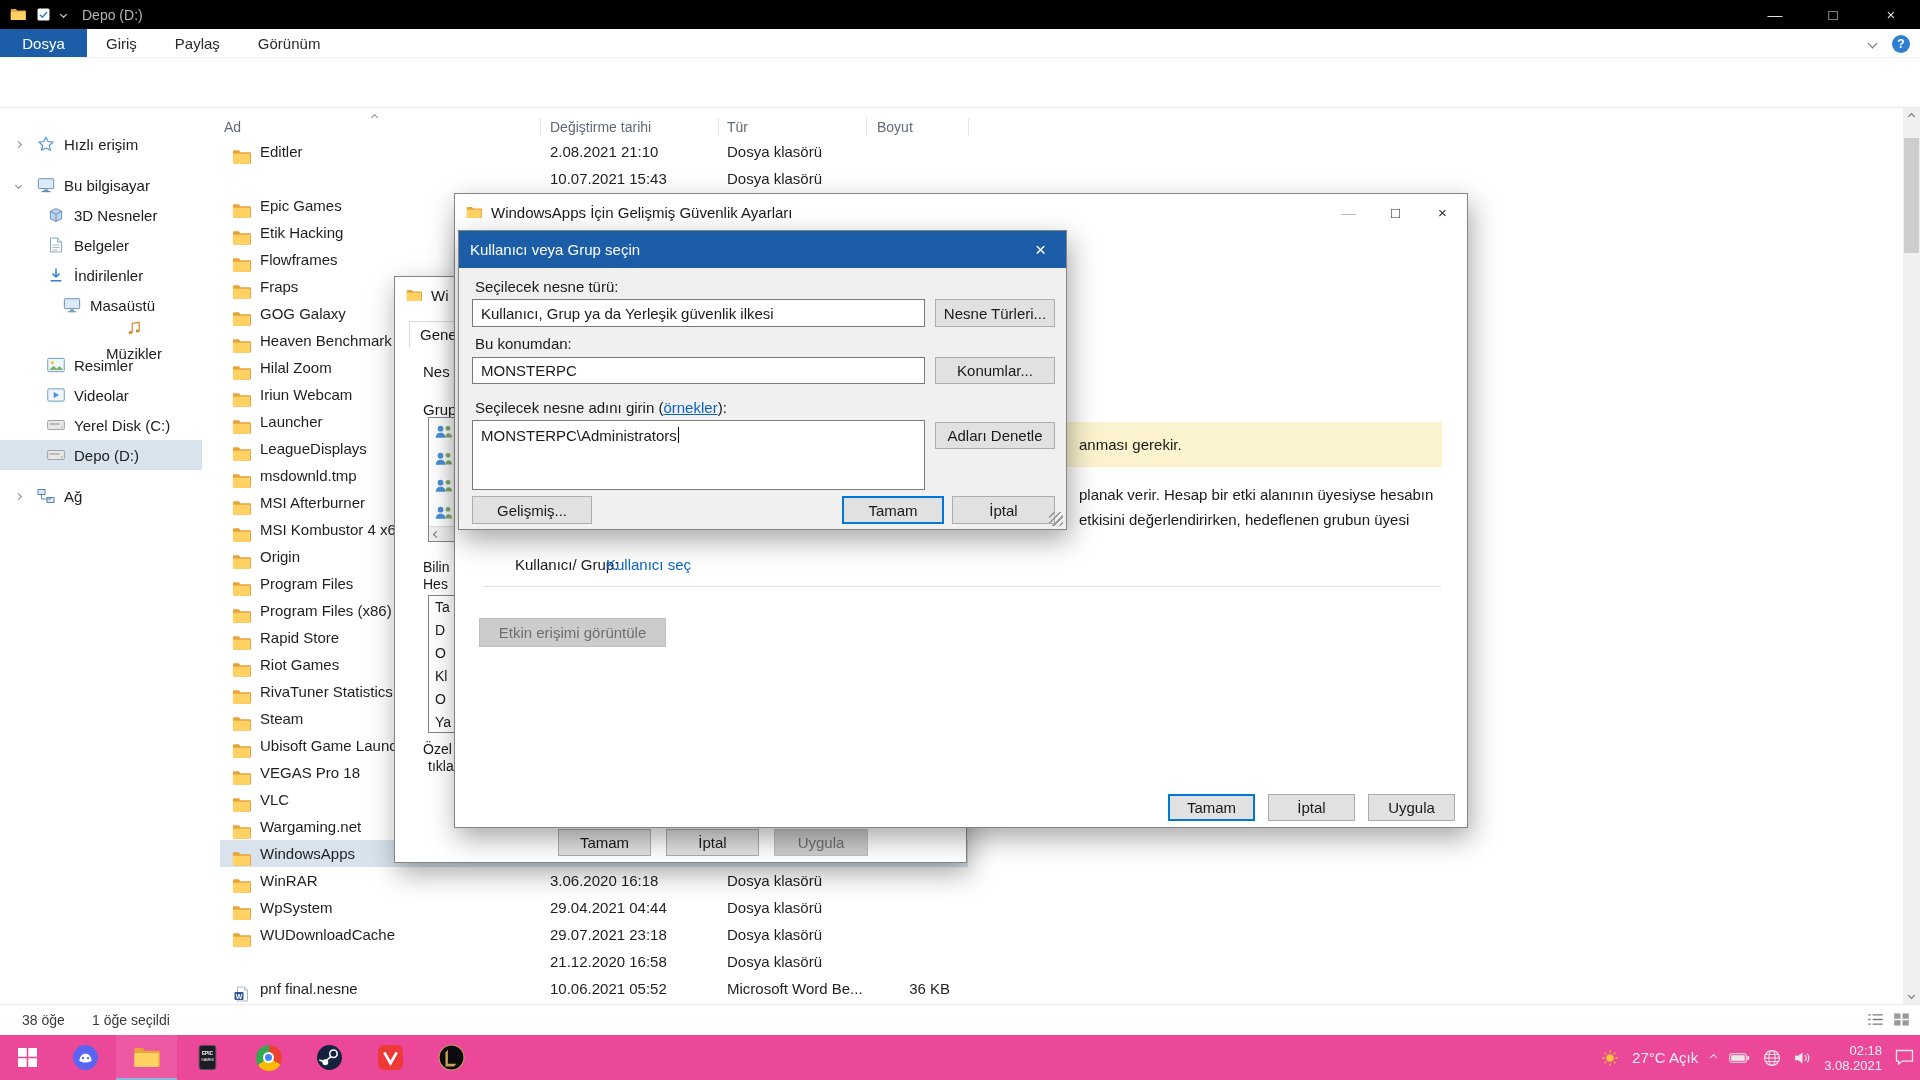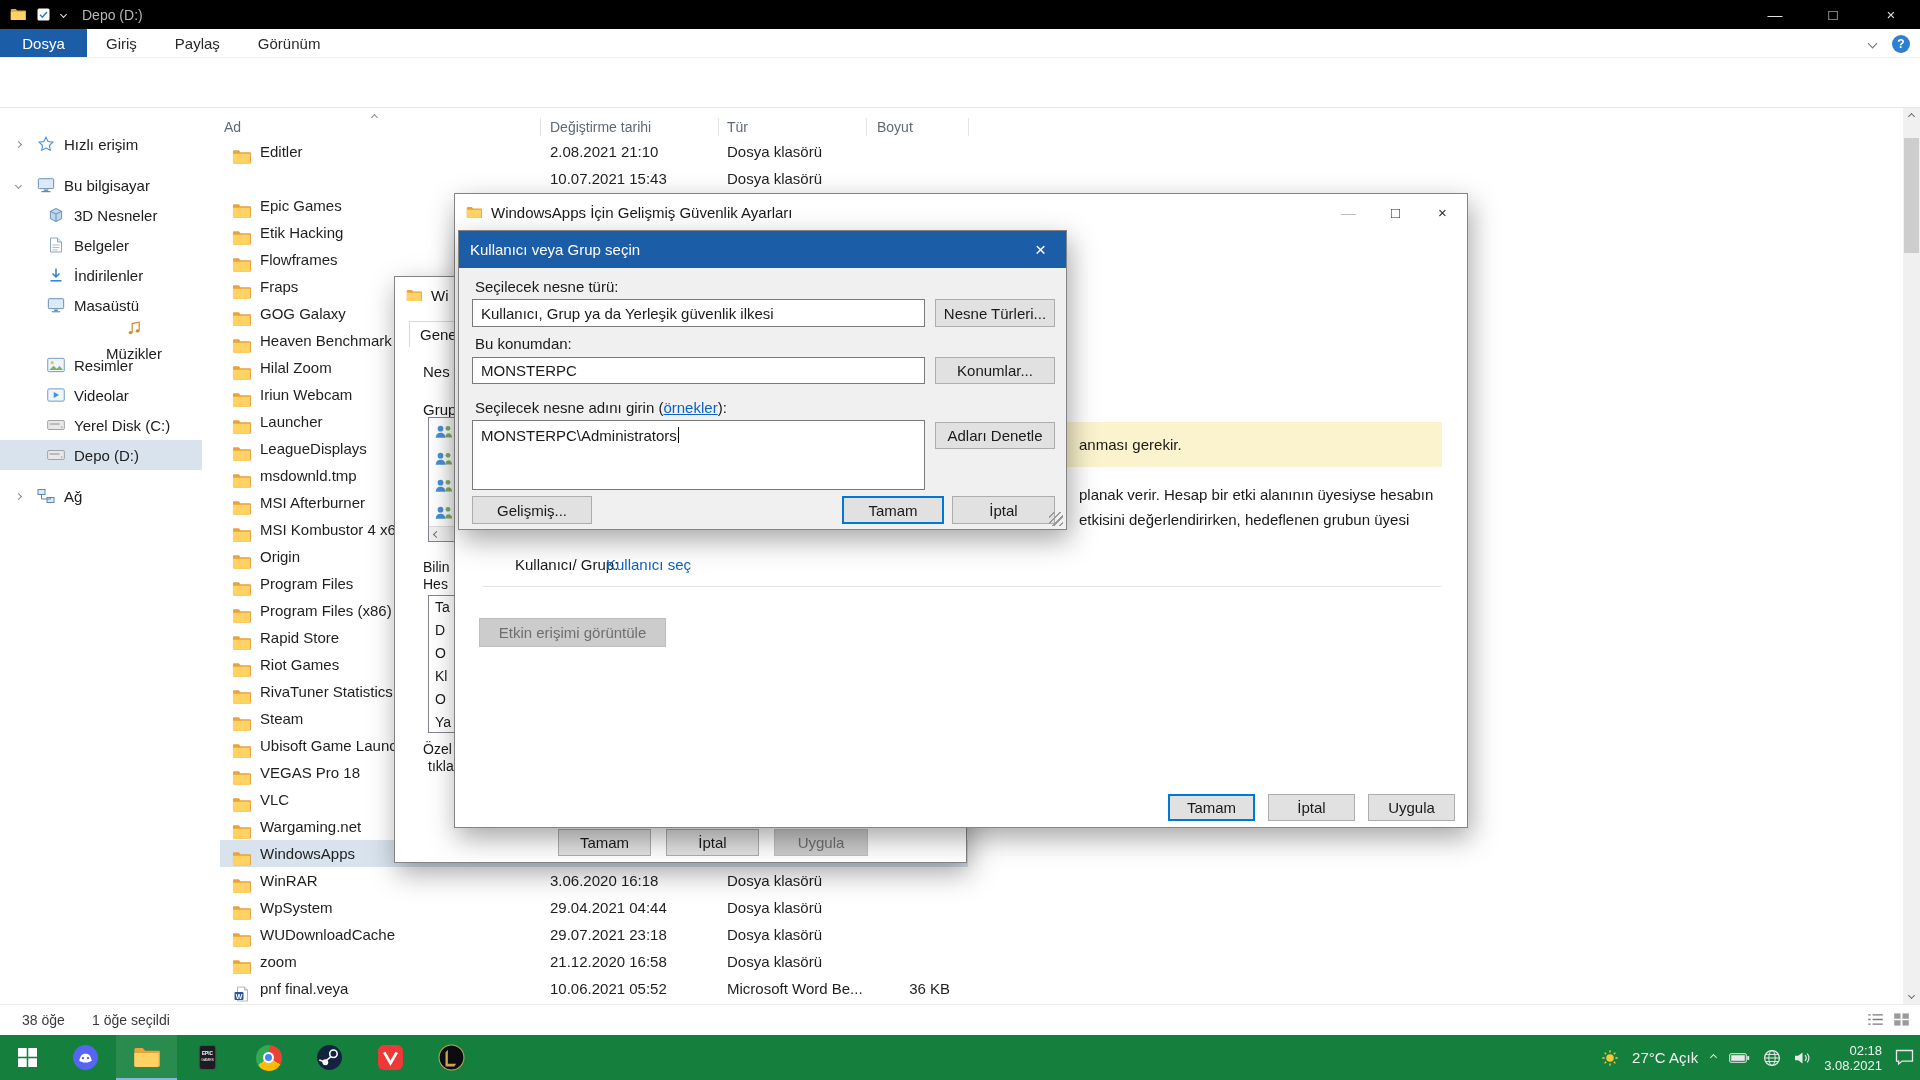--- a/index.html
+++ b/index.html
@@ -55,21 +55,21 @@
   .c-type{left:507px;width:145px;}
   .c-size{left:560px;width:170px;text-align:right;}
   .vscroll{position:absolute;right:0;top:0;width:17px;bottom:0;background:#f0f0f0;}
   .varrow{position:absolute;left:0;width:17px;height:17px;display:flex;align-items:center;justify-content:center;}
   .vthumb{position:absolute;left:1px;right:1px;top:30px;height:115px;background:#cdcdcd;}
   
   .statusbar{position:absolute;left:0;top:1004px;width:100%;height:34px;background:#fff;border-top:1px solid #ececec;font-size:14px;color:#3b3b3b;}
   .statusbar .st{position:absolute;top:0;line-height:30px;}
   .viewbtn{position:absolute;top:7px;width:17px;height:15px;}
   
-  .taskbar{position:absolute;left:0;top:1035px;width:100%;height:45px;background:#15803d;}
+  .taskbar{position:absolute;left:0;top:1035px;width:100%;height:45px;background:#ec4899;}
   .apps{display:flex;height:45px;align-items:stretch;}
   .tslot{width:61px;display:flex;align-items:center;justify-content:center;}
   .tslot.start{width:55px;}
   .tslot.active{background:rgba(255,255,255,.09);box-shadow:inset 0 -2px 0 #86b8e0;}
   .chrome-o{width:26px;height:26px;border-radius:50%;background:conic-gradient(#ea4335 0 33%,#fbbc05 0 66%,#34a853 0 100%);display:flex;align-items:center;justify-content:center;}
   .chrome-i{width:11px;height:11px;border-radius:50%;background:#4285f4;border:2.5px solid #fff;}
   .tray{position:absolute;right:6px;top:0;height:45px;display:flex;align-items:center;gap:13px;color:#fff;}
   .tray .ticn{width:18px;height:18px;display:inline-block;}
   .tray .ticn svg{width:100%;height:100%;display:block;}
   .sunicn{width:23px;height:23px;}
@@ -242,21 +242,21 @@
       </div>
       <div class="side-item" style="padding-left: 47px;">
         <span class="icn s16">
           <svg viewBox="0 0 16 16">
             <path d="M8 1.5v8.5M4.5 6.5L8 10l3.5-3.5" fill="none" stroke="#2f7fd0" stroke-width="1.5"></path>
             <path d="M2.5 13.8h11" stroke="#2f7fd0" stroke-width="1.5"></path>
           </svg>
         </span>
         <span>İndirilenler</span>
       </div>
-      <div class="side-item" style="padding-left: 47px;">
+      <div class="side-item" style="padding-left: 47px; margin-left: 16px;">
         <span class="icn s16">
           <svg viewBox="0 0 20 17">
             <rect x="1.5" y="1.5" width="17" height="11" rx="1" fill="#dceaf7" stroke="#5b87b0"></rect>
             <rect x="8" y="13.5" width="4" height="1.7" fill="#5b87b0"></rect>
             <rect x="5.5" y="15.4" width="9" height="1.2" fill="#5b87b0"></rect>
           </svg>
         </span>
         <span>Masaüstü</span>
       </div>
       <div class="side-item" style="padding-left: 66px; flex-direction: column;">
@@ -739,44 +739,35 @@
                 <path d="M1 4.6h18v9.2c0 .7-.5 1.2-1.2 1.2H2.2C1.5 15 1 14.5 1 13.8z" fill="#ffd263"></path>
               </svg>
             </span>
             <span>WUDownloadCache</span>
           </span>
           <span class="c c-date">29.07.2021 23:18</span>
           <span class="c c-type">Dosya klasörü</span>
           <span class="c c-size"></span>
         </div>
         <div class="frow" style="top: 810px;">
-          <span class="c c-name">
-            <span class="icn" style="width:19px;height:16px;">
-              <svg viewBox="0 0 20 16">
-                <path d="M1 2.2C1 1.5 1.5 1 2.2 1h5l1.8 2h9.8c.7 0 1.2.5 1.2 1.2v9.6c0 .7-.5 1.2-1.2 1.2H2.2C1.5 15 1 14.5 1 13.8z" fill="#e8a33d"></path>
-                <path d="M1 4.6h18v9.2c0 .7-.5 1.2-1.2 1.2H2.2C1.5 15 1 14.5 1 13.8z" fill="#ffd263"></path>
-              </svg>
-            </span>
-            <span>zoom</span>
-          </span>
           <span class="c c-date">21.12.2020 16:58</span>
           <span class="c c-type">Dosya klasörü</span>
           <span class="c c-size"></span>
         </div>
         <div class="frow" style="top: 837px;">
           <span class="c c-name">
             <span class="icn" style="width:19px;height:16px;">
               <svg viewBox="0 0 16 16">
                 <path d="M4 1h7l3 3v11H4z" fill="#fff" stroke="#9aa7b8" stroke-width=".8"></path>
                 <path d="M11 1v3h3" fill="#dce9f6" stroke="#9aa7b8" stroke-width=".8"></path>
                 <rect x="1" y="6" width="9" height="8" rx="1" fill="#2b579a"></rect>
                 <text x="5.5" y="12.6" font-size="7" font-weight="bold" fill="#fff" text-anchor="middle">W</text>
               </svg>
             </span>
-            <span>pnf final.veya</span>
+            <span>pnf final.nesne</span>
           </span>
           <span class="c c-date">10.06.2021 05:52</span>
           <span class="c c-type">Microsoft Word Be...</span>
           <span class="c c-size">36 KB</span>
         </div>
       </div>
     <div class="vscroll">
       <span class="varrow" style="top:0;">
           <span class="chv u sm"></span>
         </span>

